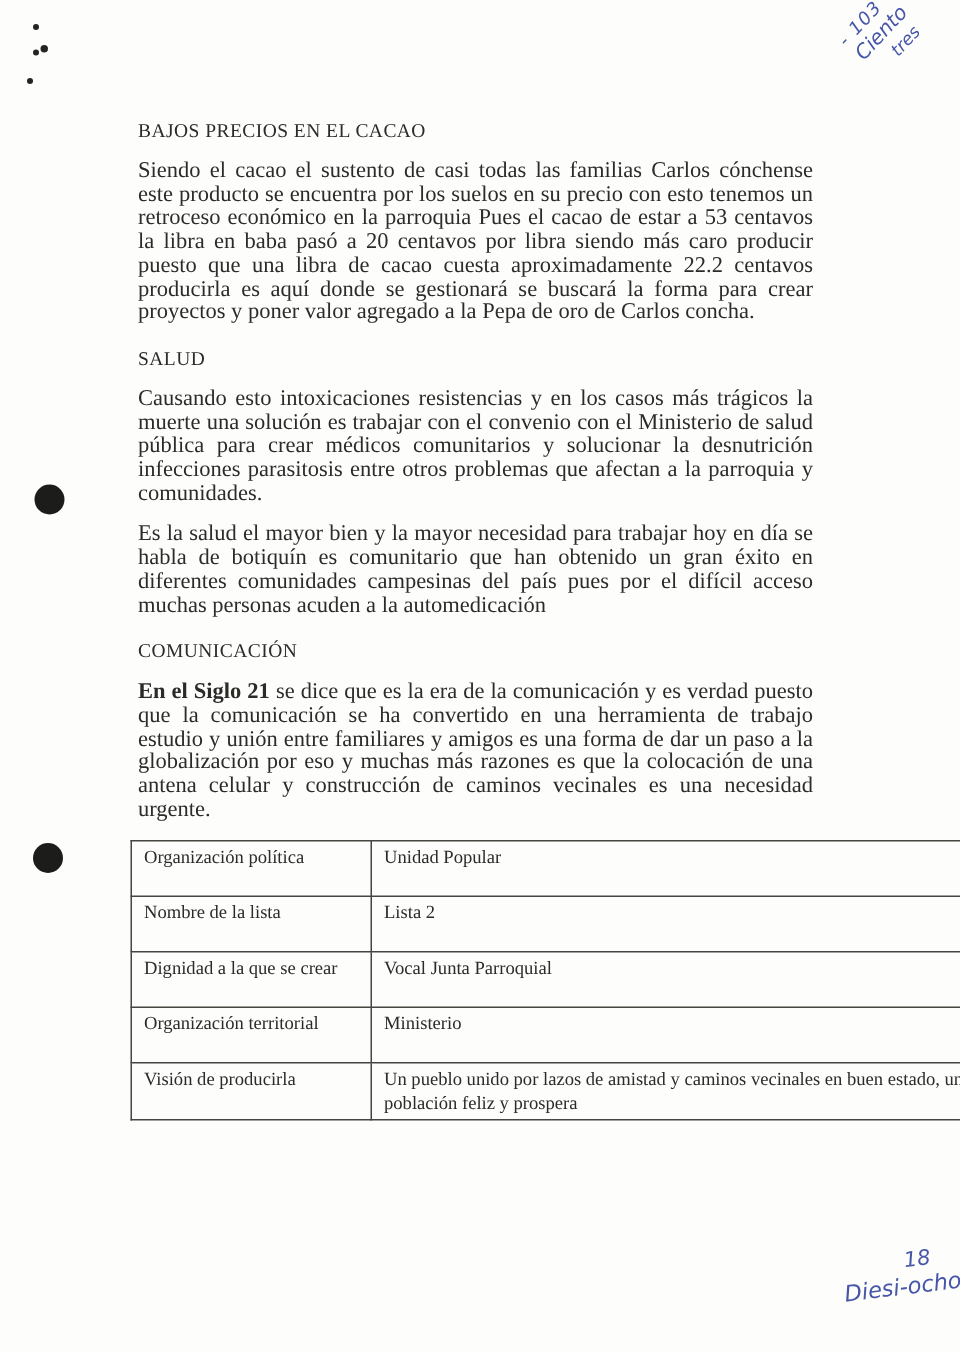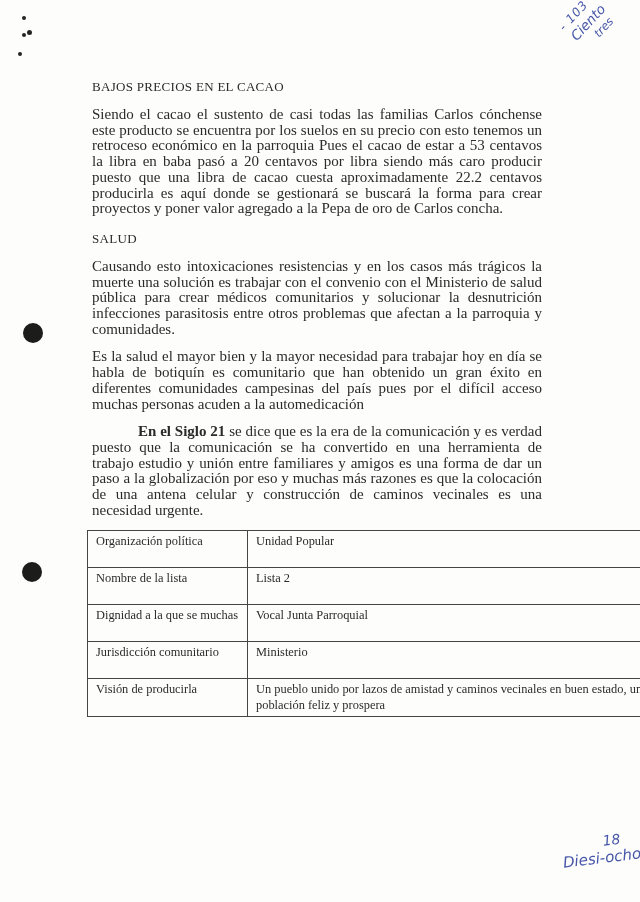--- a/index.html
+++ b/index.html
@@ -53,21 +53,21 @@
     margin: 14px 0 12px 0;
     font-family: Liberation Serif, serif;
   }
   .heading.first { margin-top: 0; }
   .para {
     font-size: 15px;
     line-height: 15.7px;
     text-align: justify;
     margin: 0 0 12px 0;
   }
-  .para b { font-weight: 700; margin-left: 46px; }
+  .para b { font-weight: 700; }
 
   
   .doc-table {
     border-collapse: collapse;
     margin-left: -5px;
     width: 578px;
     margin-top: 3px;
     table-layout: fixed;
   }
   .doc-table td {
@@ -130,38 +130,39 @@
 
   <div class="content">
 
     <h2 class="heading first">BAJOS PRECIOS EN EL CACAO</h2>
     <p class="para">Siendo el cacao el sustento de casi todas las familias Carlos cónchense este producto se encuentra por los suelos en su precio con esto tenemos un retroceso económico en la parroquia Pues el cacao de estar a 53 centavos la libra en baba pasó a 20 centavos por libra siendo más caro producir puesto que una libra de cacao cuesta aproximadamente 22.2 centavos producirla es aquí donde se gestionará se buscará la forma para crear proyectos y poner valor agregado a la Pepa de oro de Carlos concha.</p>
 
     <h2 class="heading">SALUD</h2>
     <p class="para">Causando esto intoxicaciones resistencias y en los casos más trágicos la muerte una solución es trabajar con el convenio con el Ministerio de salud pública para crear médicos comunitarios y solucionar la desnutrición infecciones parasitosis entre otros problemas que afectan a la parroquia y comunidades.</p>
     <p class="para">Es la salud el mayor bien y la mayor necesidad para trabajar hoy en día se habla de botiquín es comunitario que han obtenido un gran éxito en diferentes comunidades campesinas del país pues por el difícil acceso muchas personas acuden a la automedicación</p>
 
+    <h2 class="heading">COMUNICACIÓN</h2>
     <p class="para"><b>En el Siglo 21</b><span> se dice que es la era de la comunicación y es verdad puesto que la comunicación se ha convertido en una herramienta de trabajo estudio y unión entre familiares y amigos es una forma de dar un paso a la globalización por eso y muchas más razones es que la colocación de una antena celular y construcción de caminos vecinales es una necesidad urgente.</span></p>
 
     <table class="doc-table">
       <tbody>
         <tr>
           <td class="label-col">Organización política</td>
           <td>Unidad Popular</td>
         </tr>
         <tr>
           <td class="label-col">Nombre de la lista</td>
           <td>Lista 2</td>
         </tr>
         <tr>
-          <td class="label-col">Dignidad a la que se muchas</td>
+          <td class="label-col">Dignidad a la que se crear</td>
           <td>Vocal Junta Parroquial</td>
         </tr>
         <tr>
-          <td class="label-col">Jurisdicción comunitario</td>
+          <td class="label-col">Organización territorial</td>
           <td>Ministerio</td>
         </tr>
         <tr>
           <td class="label-col">Visión de producirla</td>
           <td>Un pueblo unido por lazos de amistad y caminos vecinales en buen estado, una población feliz y prospera</td>
         </tr>
       </tbody>
     </table>
 
   </div>

